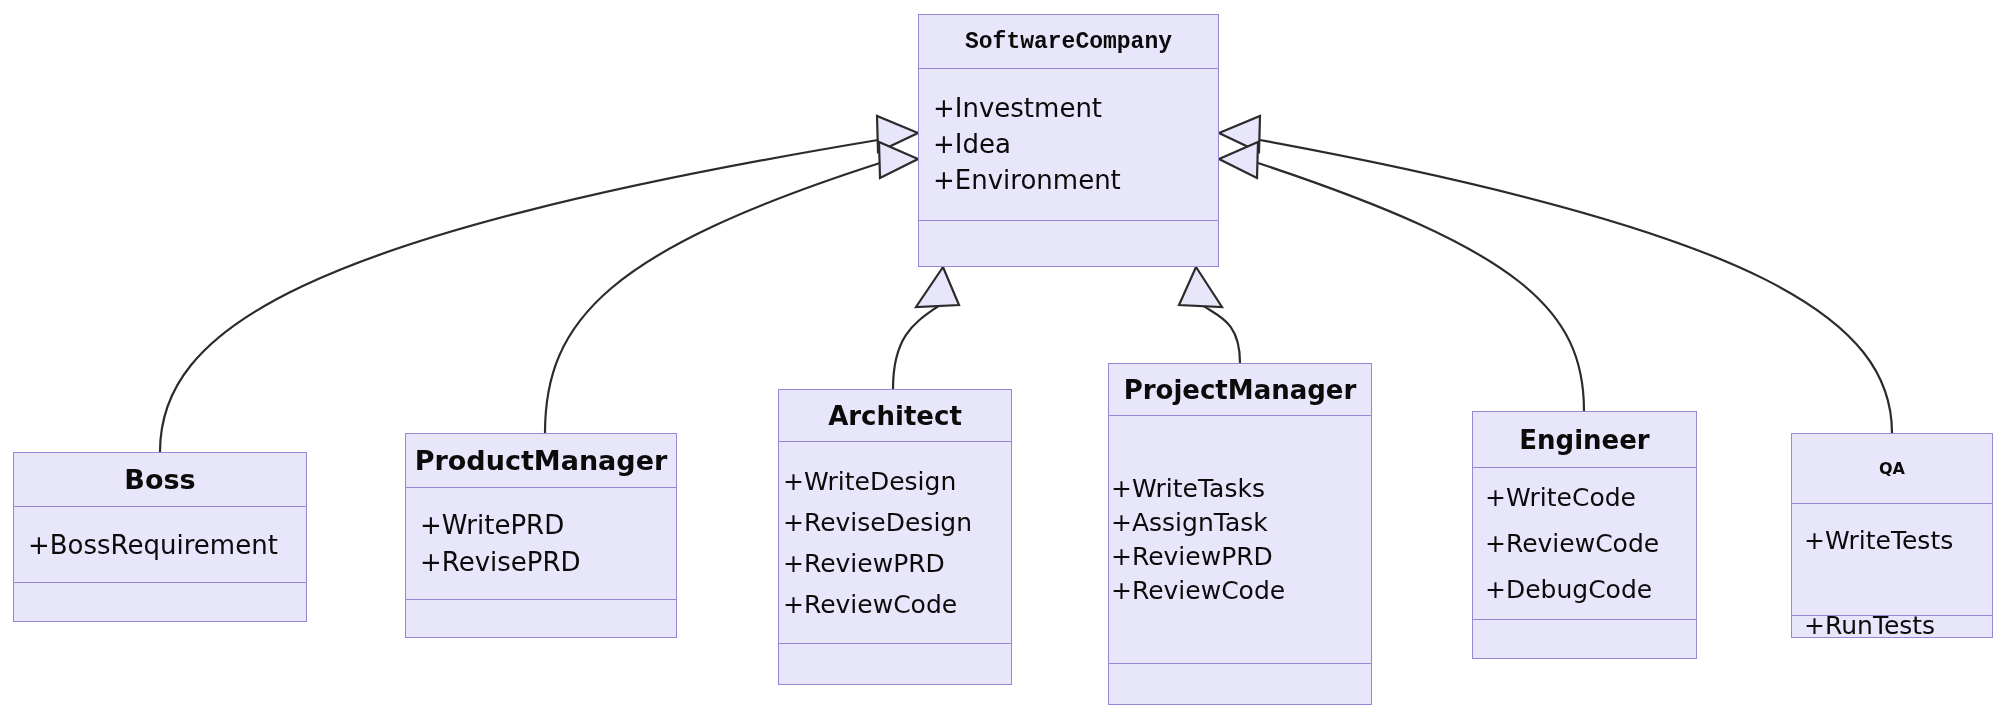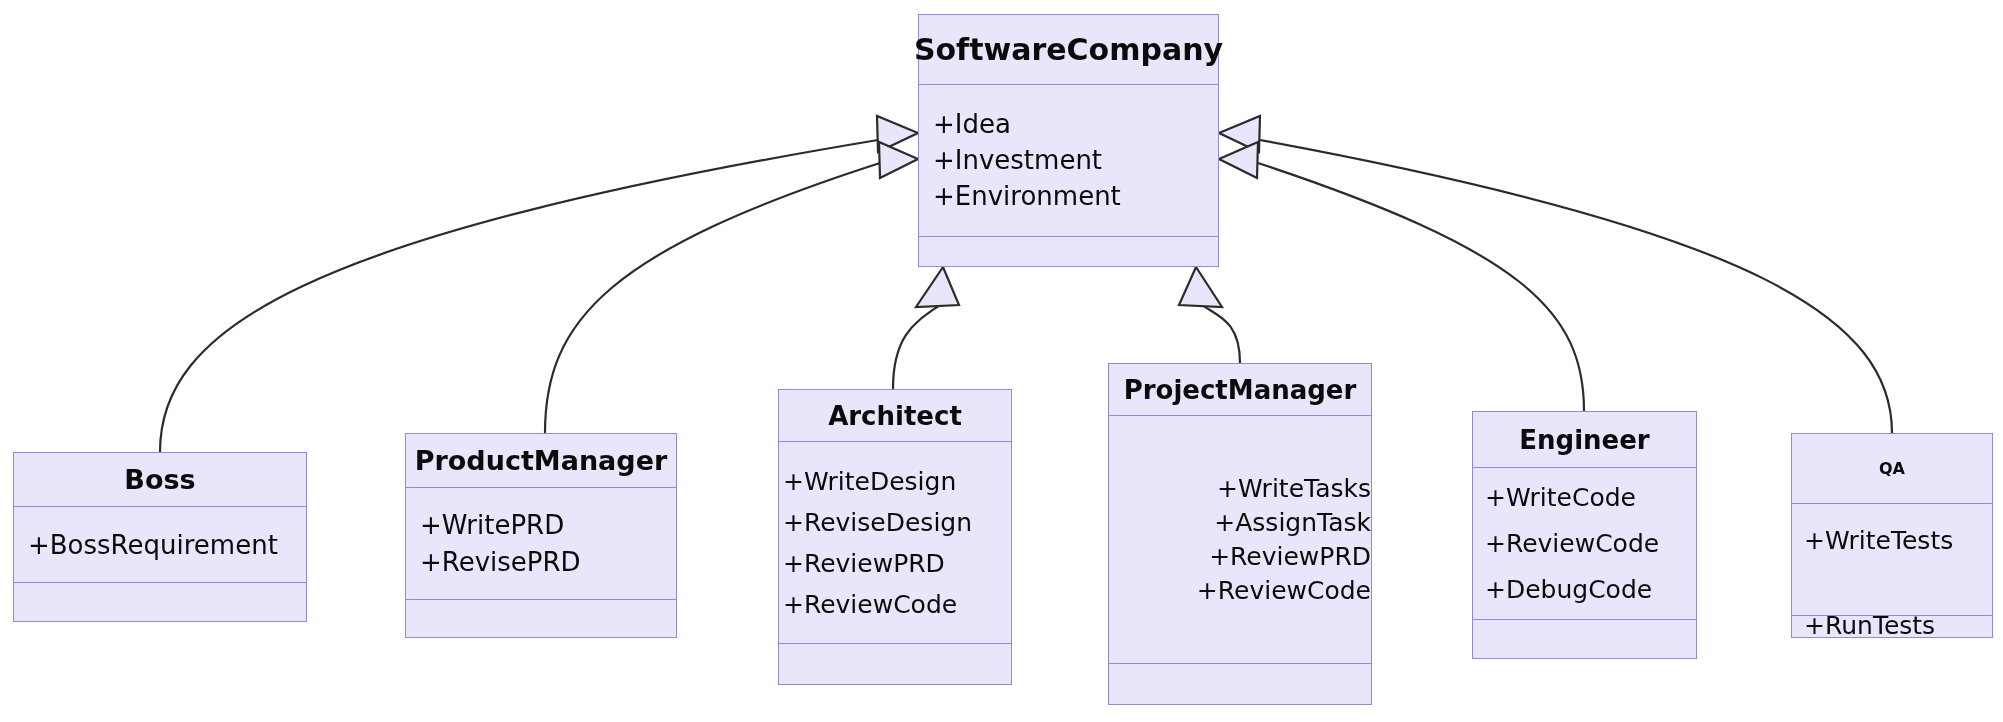--- a/index.html
+++ b/index.html
@@ -15,21 +15,21 @@
              border-bottom:1.6px solid #9a86d4;
              display:flex;align-items:center;justify-content:center;}
   .uml-members{box-sizing:border-box;width:100%;
                border-bottom:1.6px solid #9a86d4;
                display:flex;flex-direction:column;justify-content:center;}
   .uml-member{color:#0b0b0b;white-space:nowrap;}
   .uml-methods{box-sizing:border-box;width:100%;}
 
   
   #cls-softwarecompany{left:918px;top:14px;width:301px;height:253px;}
-  #cls-softwarecompany .uml-title{height:70px;font-size:30px;}
+  #cls-softwarecompany .uml-title{height:54px;font-size:23px;font-family:Liberation Mono, monospace;}
   #cls-softwarecompany .uml-members{height:152px;padding:8px 0 8px 14px;gap:9px;}
   #cls-softwarecompany .uml-member{font-size:26px;line-height:27px;}
   #cls-softwarecompany .uml-methods{height:43px;}
 
   
   #cls-boss{left:13px;top:452px;width:294px;height:170px;}
   #cls-boss .uml-title{height:54px;font-size:27px;}
   #cls-boss .uml-members{height:76px;padding-left:14px;}
   #cls-boss .uml-member{font-size:26px;line-height:30px;}
   #cls-boss .uml-methods{height:36px;}
@@ -44,21 +44,21 @@
   
   #cls-architect{left:778px;top:389px;width:234px;height:296px;}
   #cls-architect .uml-title{height:52px;font-size:26px;}
   #cls-architect .uml-members{height:202px;padding:6px 0 6px 4px;gap:8px;}
   #cls-architect .uml-member{font-size:25px;line-height:33px;}
   #cls-architect .uml-methods{height:38px;}
 
   
   #cls-projectmanager{left:1108px;top:363px;width:264px;height:342px;}
   #cls-projectmanager .uml-title{height:52px;font-size:26px;}
-  #cls-projectmanager .uml-members{height:248px;padding:6px 0 6px 2px;align-items:flex-end;}
+  #cls-projectmanager .uml-members{height:248px;padding:6px 0 6px 2px;}
   #cls-projectmanager .uml-member{font-size:25px;line-height:34px;}
   #cls-projectmanager .uml-methods{height:38px;}
 
   
   #cls-engineer{left:1472px;top:411px;width:225px;height:248px;}
   #cls-engineer .uml-title{height:56px;font-size:26px;}
   #cls-engineer .uml-members{height:152px;padding:6px 0 6px 12px;gap:12px;}
   #cls-engineer .uml-member{font-size:25px;line-height:34px;}
   #cls-engineer .uml-methods{height:38px;}
 
@@ -99,22 +99,22 @@
       <polygon points="1219,159 1258,142 1257,178"></polygon>
 
       <polygon points="943,267 916,307 959,305"></polygon>
       <polygon points="1196,267 1222,307 1179,305"></polygon>
     </g>
   </svg>
 
   <div class="uml-class" id="cls-softwarecompany">
     <div class="uml-title">SoftwareCompany</div>
     <div class="uml-members">
+      <div class="uml-member">+Investment</div>
       <div class="uml-member">+Idea</div>
-      <div class="uml-member">+Investment</div>
       <div class="uml-member">+Environment</div>
     </div>
     <div class="uml-methods"></div>
   </div>
 
   <div class="uml-class" id="cls-boss">
     <div class="uml-title">Boss</div>
     <div class="uml-members">
       <div class="uml-member">+BossRequirement</div>
     </div>

